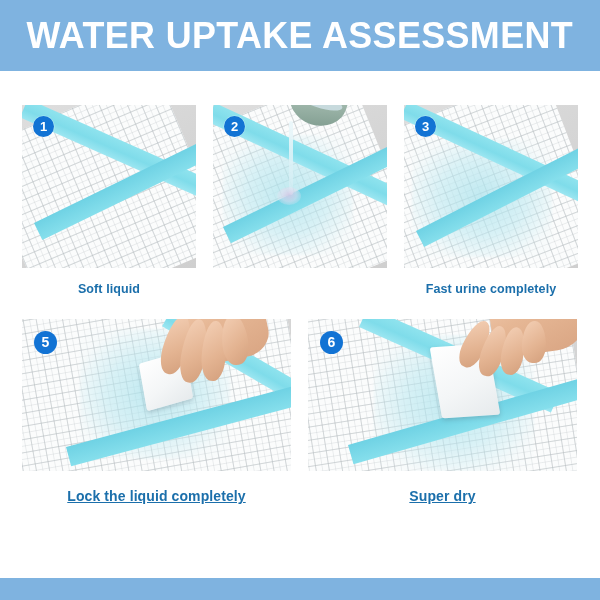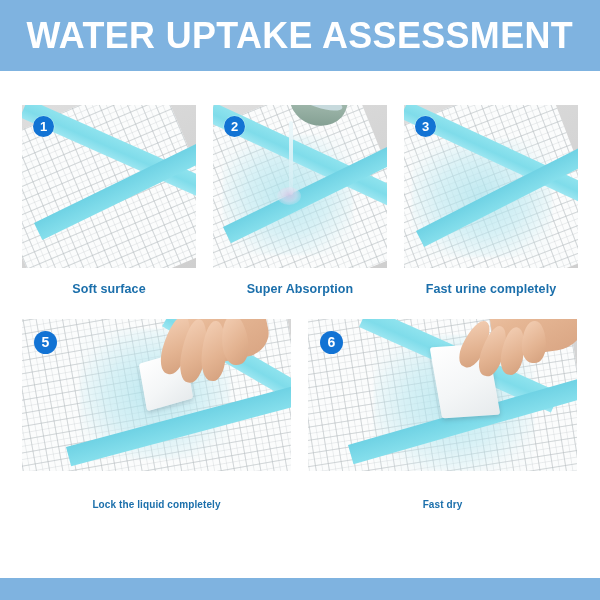--- a/index.html
+++ b/index.html
@@ -147,22 +147,23 @@
   .caption {
     color: #1b6fab;
     font-size: 12.5px;
     font-weight: bold;
     text-align: center;
     line-height: 1.2;
     margin-top: 14px;
     letter-spacing: 0.1px;
   }
   .caption-bottom {
-    font-size: 10px;
-    margin-top: 28px;
+    font-size: 14px;
+    margin-top: 17px;
+    text-decoration: underline;
   }
 
   
   .glass {
     position: absolute;
     z-index: 12;
     width: 58px;
     height: 34px;
     border-radius: 0 0 50% 50% / 0 0 74% 74%;
     background: linear-gradient(165deg, #c9d9cf 0%, #9fb7ab 40%, #7d9a8d 100%);
@@ -263,21 +264,21 @@
             <div class="quilt"></div>
             <div class="quilt-fine"></div>
           </div>
 
           <div class="cyan-strip" style="left:6px; top:-6px; width:240px; height:20px; transform:rotate(24deg); transform-origin:0 0;"></div>
 
           <div class="cyan-strip dark" style="left:12px; top:118px; width:230px; height:19px; transform:rotate(-26deg); transform-origin:0 0;"></div>
         </div>
         <div class="badge">1</div>
       </div>
-      <div class="caption">Soft surface</div>
+      <div class="caption">Soft liquid</div>
     </div>
 
     <div class="panel panel-top">
       <div class="figure figure-top">
         <div class="pad-scene">
           <div class="sheet" style="left:-40px; top:16px; width:200px; height:190px; transform:rotate(-22deg); transform-origin:30% 20%;">
             <div class="quilt"></div>
             <div class="quilt-fine"></div>
           </div>
           <div class="damp" style="left:10px; top:30px; width:130px; height:120px;"></div>
@@ -286,21 +287,20 @@
 
           <div class="glass" style="left:74px; top:-14px;">
             <div class="glass-rim"></div>
             <div class="glass-liquid"></div>
           </div>
           <div class="pour-stream" style="left:76px; top:16px; height:74px;"></div>
           <div class="splash" style="left:64px; top:82px;"></div>
         </div>
         <div class="badge">2</div>
       </div>
-      <div class="caption">Super Absorption</div>
     </div>
 
     <div class="panel panel-top">
       <div class="figure figure-top">
         <div class="pad-scene">
           <div class="sheet" style="left:-38px; top:14px; width:200px; height:192px; transform:rotate(-21deg); transform-origin:30% 20%;">
             <div class="quilt"></div>
             <div class="quilt-fine"></div>
           </div>
           <div class="damp" style="left:8px; top:34px; width:140px; height:118px;"></div>
@@ -359,19 +359,19 @@
           <div class="hand" style="left:146px; top:-40px; width:130px; height:110px;">
             <div class="palm" style="left:36px; top:2px; width:90px; height:72px; transform:rotate(-8deg);"></div>
             <div class="finger" style="left:10px; top:40px; width:22px; height:50px; transform:rotate(26deg);"></div>
             <div class="finger" style="left:28px; top:46px; width:22px; height:52px; transform:rotate(18deg);"></div>
             <div class="finger" style="left:48px; top:48px; width:22px; height:48px; transform:rotate(10deg);"></div>
             <div class="finger" style="left:68px; top:42px; width:24px; height:42px; transform:rotate(2deg);"></div>
           </div>
         </div>
         <div class="badge badge-lg">6</div>
       </div>
-      <div class="caption caption-bottom">Fast dry</div>
+      <div class="caption caption-bottom">Super dry</div>
     </div>
 
   </div>
 </div>
 
 <div class="footer-bar"></div>
 
 </body></html>

